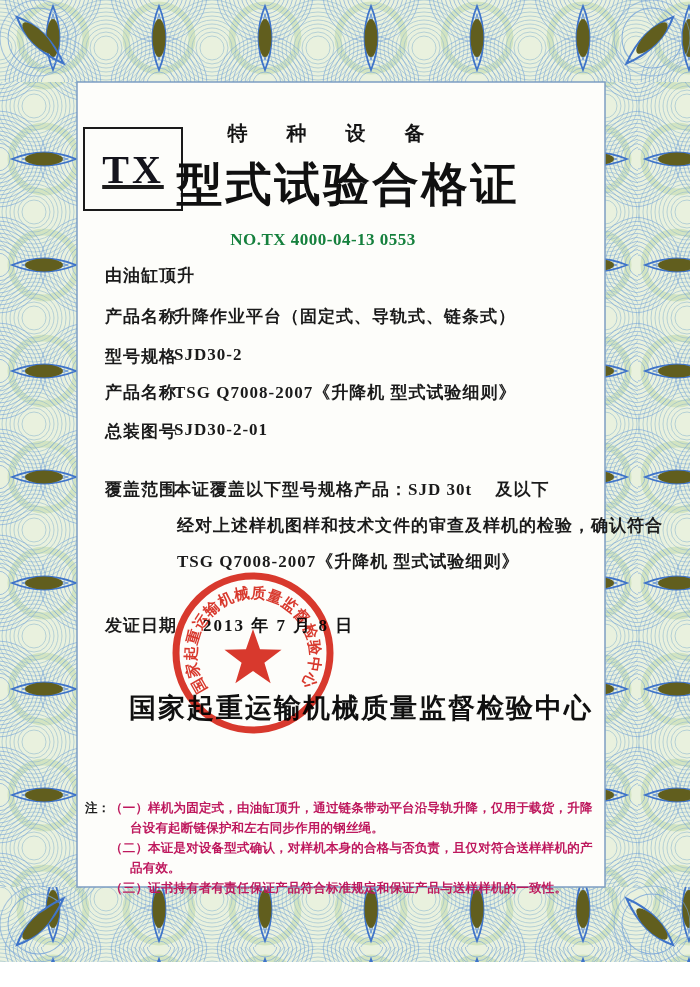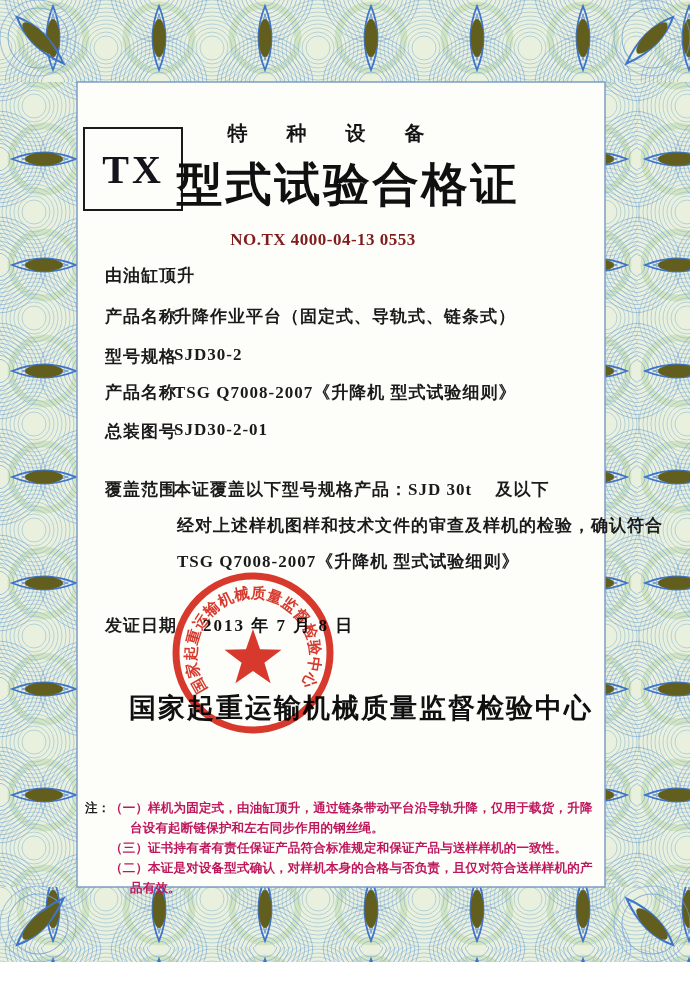--- a/index.html
+++ b/index.html
@@ -4,34 +4,34 @@
 <style>
   html,body{margin:0;padding:0;background:#ffffff;}
   .page{
     position:relative;width:700px;height:987px;background:#ffffff;overflow:hidden;
     font-family:"Liberation Serif","DejaVu Serif",serif;color:#1c1c1c;
   }
   .border-art{position:absolute;left:0;top:0;width:700px;height:987px;}
   .panel{position:absolute;left:77px;top:82px;width:528px;height:805px;}
   .tx-box{
     position:absolute;left:6px;top:45px;width:96px;height:80px;
-    border:2.5px solid #1a1a1a;display:flex;align-items:center;justify-content:center;
+    border:2.5px solid #1a1a1a;display:flex;align-items:center;justify-content:center;text-decoration:underline;
   }
   .tx-box span{font-size:40px;font-weight:700;letter-spacing:3px;color:#14141c;}
   .cat{
     position:absolute;left:0;right:30px;top:38px;text-align:center;
     font-size:20px;font-weight:600;letter-spacing:17px;text-indent:17px;color:#141414;
   }
   .main-title{
     position:absolute;left:14px;right:0;top:72px;text-align:center;
     font-size:46px;font-weight:700;letter-spacing:3px;color:#101010;
   }
   .cert-no{
     position:absolute;left:0;right:36px;top:148px;text-align:center;
-    font-size:17px;font-weight:700;letter-spacing:0.5px;color:#7f1d1d;
+    font-size:17px;font-weight:700;letter-spacing:0.5px;color:#15803d;
   }
   .lbl,.val{
     position:absolute;font-size:17px;font-weight:600;white-space:nowrap;
     letter-spacing:1px;color:#1b1b1b;
   }
   .lbl{left:28px;}
   .val{left:97px;}
   .cov-cont{position:absolute;left:100px;font-size:17px;font-weight:600;letter-spacing:1px;white-space:nowrap;color:#1b1b1b;}
   .date-val{position:absolute;left:118px;font-size:17px;font-weight:600;letter-spacing:2px;white-space:nowrap;color:#141414;z-index:2;margin-left:8px;}
   .authority{
@@ -169,22 +169,22 @@
 
     <span class="lbl" style="top:532px">发证日期</span>
     <span class="date-val" style="top:532px">2013 年 7 月 8 日</span>
 
     <div class="authority">国家起重运输机械质量监督检验中心</div>
 
     <div class="notes">
       <span class="notes-label">注：</span>
       <div class="notes-items">
         <div class="note-item">（一）样机为固定式，由油缸顶升，通过链条带动平台沿导轨升降，仅用于载货，升降台设有起断链保护和左右同步作用的钢丝绳。</div>
+        <div class="note-item">（二）本证是对设备型式确认，对样机本身的合格与否负责，且仅对符合送样样机的产品有效。</div>
         <div class="note-item">（三）证书持有者有责任保证产品符合标准规定和保证产品与送样样机的一致性。</div>
-        <div class="note-item">（二）本证是对设备型式确认，对样机本身的合格与否负责，且仅对符合送样样机的产品有效。</div>
       </div>
     </div>
 
     <svg class="seal" viewBox="0 0 170 170" xmlns="http://www.w3.org/2000/svg">
       <defs>
         <path id="sealTextArc" d="M 41.3,123.6 A 57,57 0 1 1 128.7,123.6" fill="none"></path>
       </defs>
       <circle cx="85" cy="85" r="77" fill="none" stroke="#d7281c" stroke-width="7"></circle>
       <polygon fill="#d7281c" points="85,61 92.05,81.29 113.53,81.73 96.41,94.71 102.63,115.27 85,103 67.37,115.27 73.59,94.71 56.47,81.73 77.95,81.29"></polygon>
       <text>

